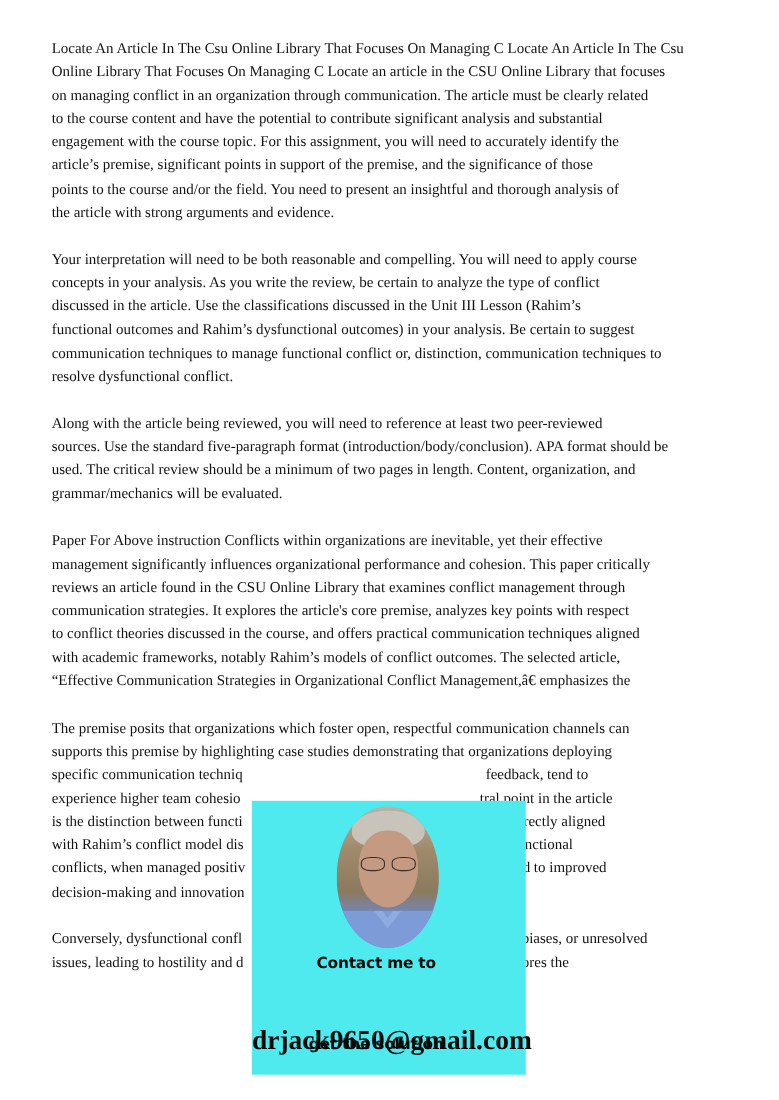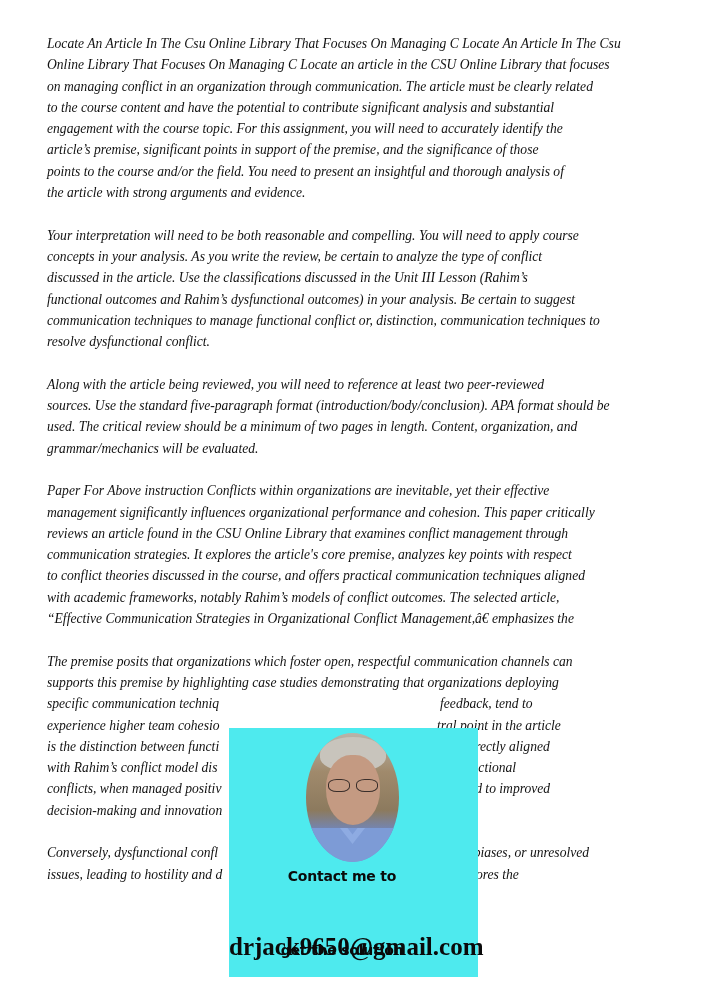--- a/index.html
+++ b/index.html
@@ -19,21 +19,20 @@
       top: 33px;
       width: 620px;
       font-family: "Liberation Serif", "DejaVu Serif", serif;
       font-size: 13.6px;
       line-height: 21.3px;
       color: #111111;
     }
     .para {
       margin: 0 0 21.3px 0;
       padding: 0;
-      font-style: italic;
     }
     .line {
       display: block;
       white-space: nowrap;
     }
     .overlay {
       position: absolute;
       left: 229px;
       top: 728px;
       width: 249px;

